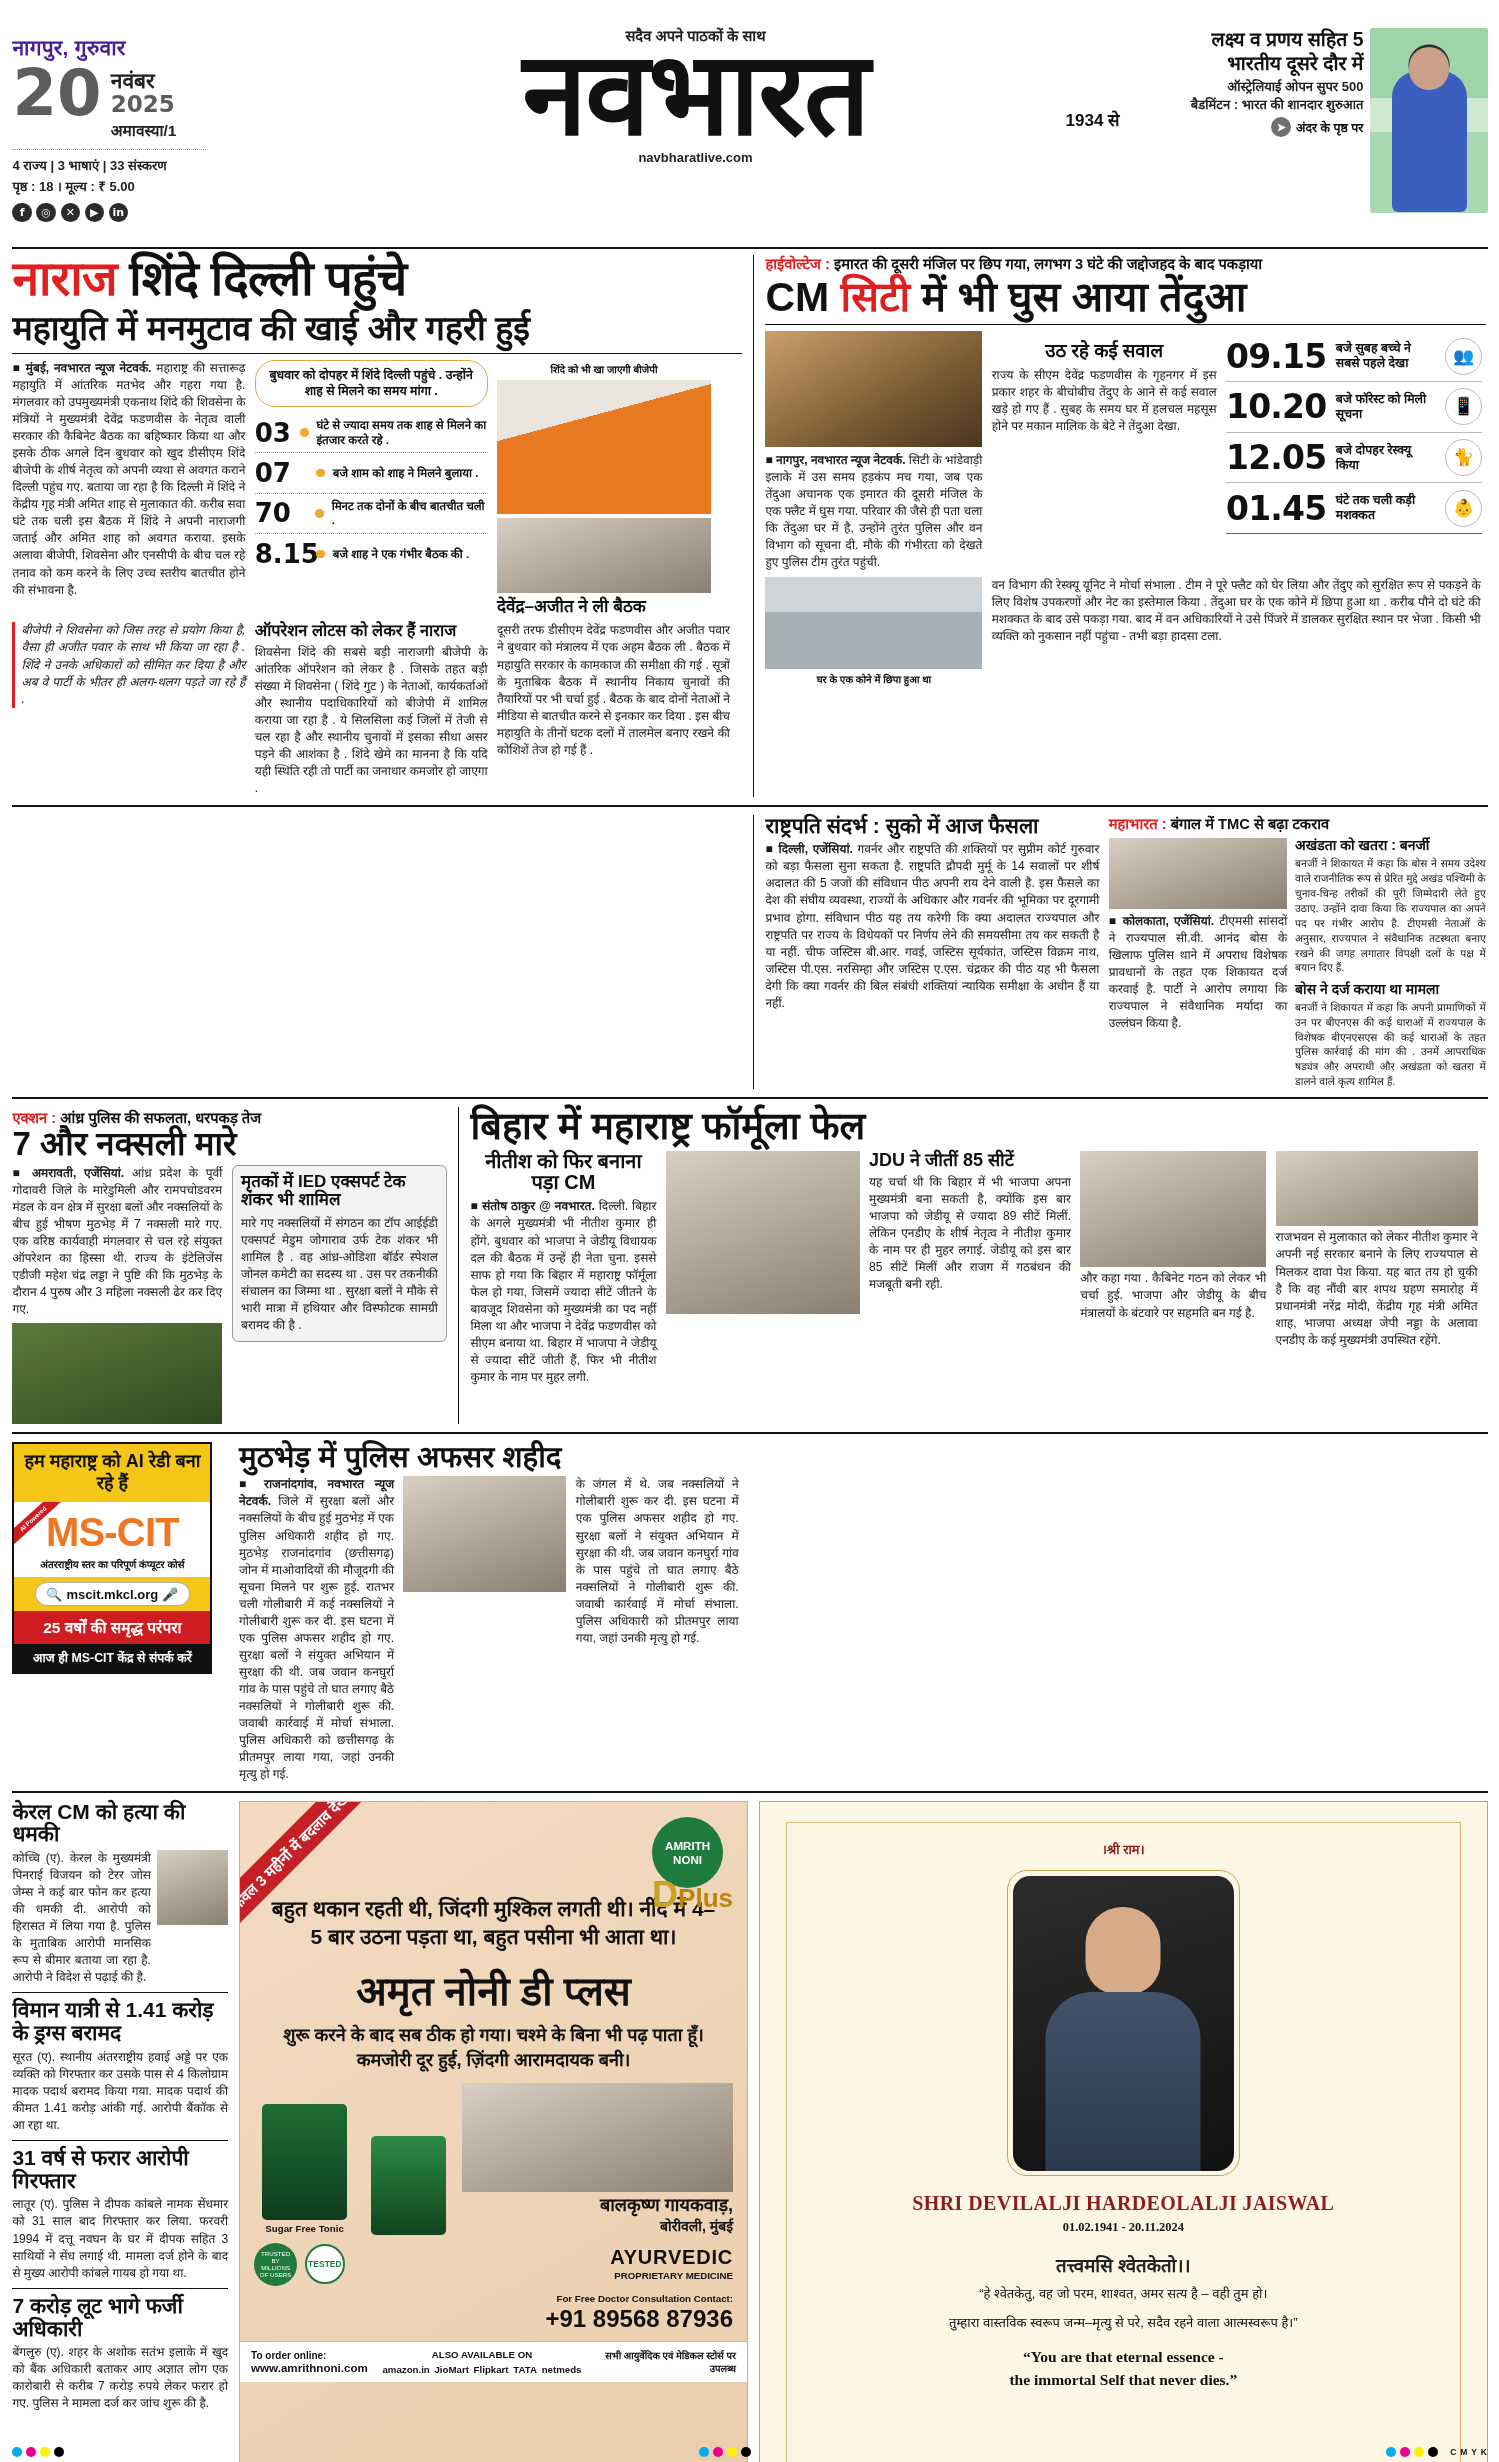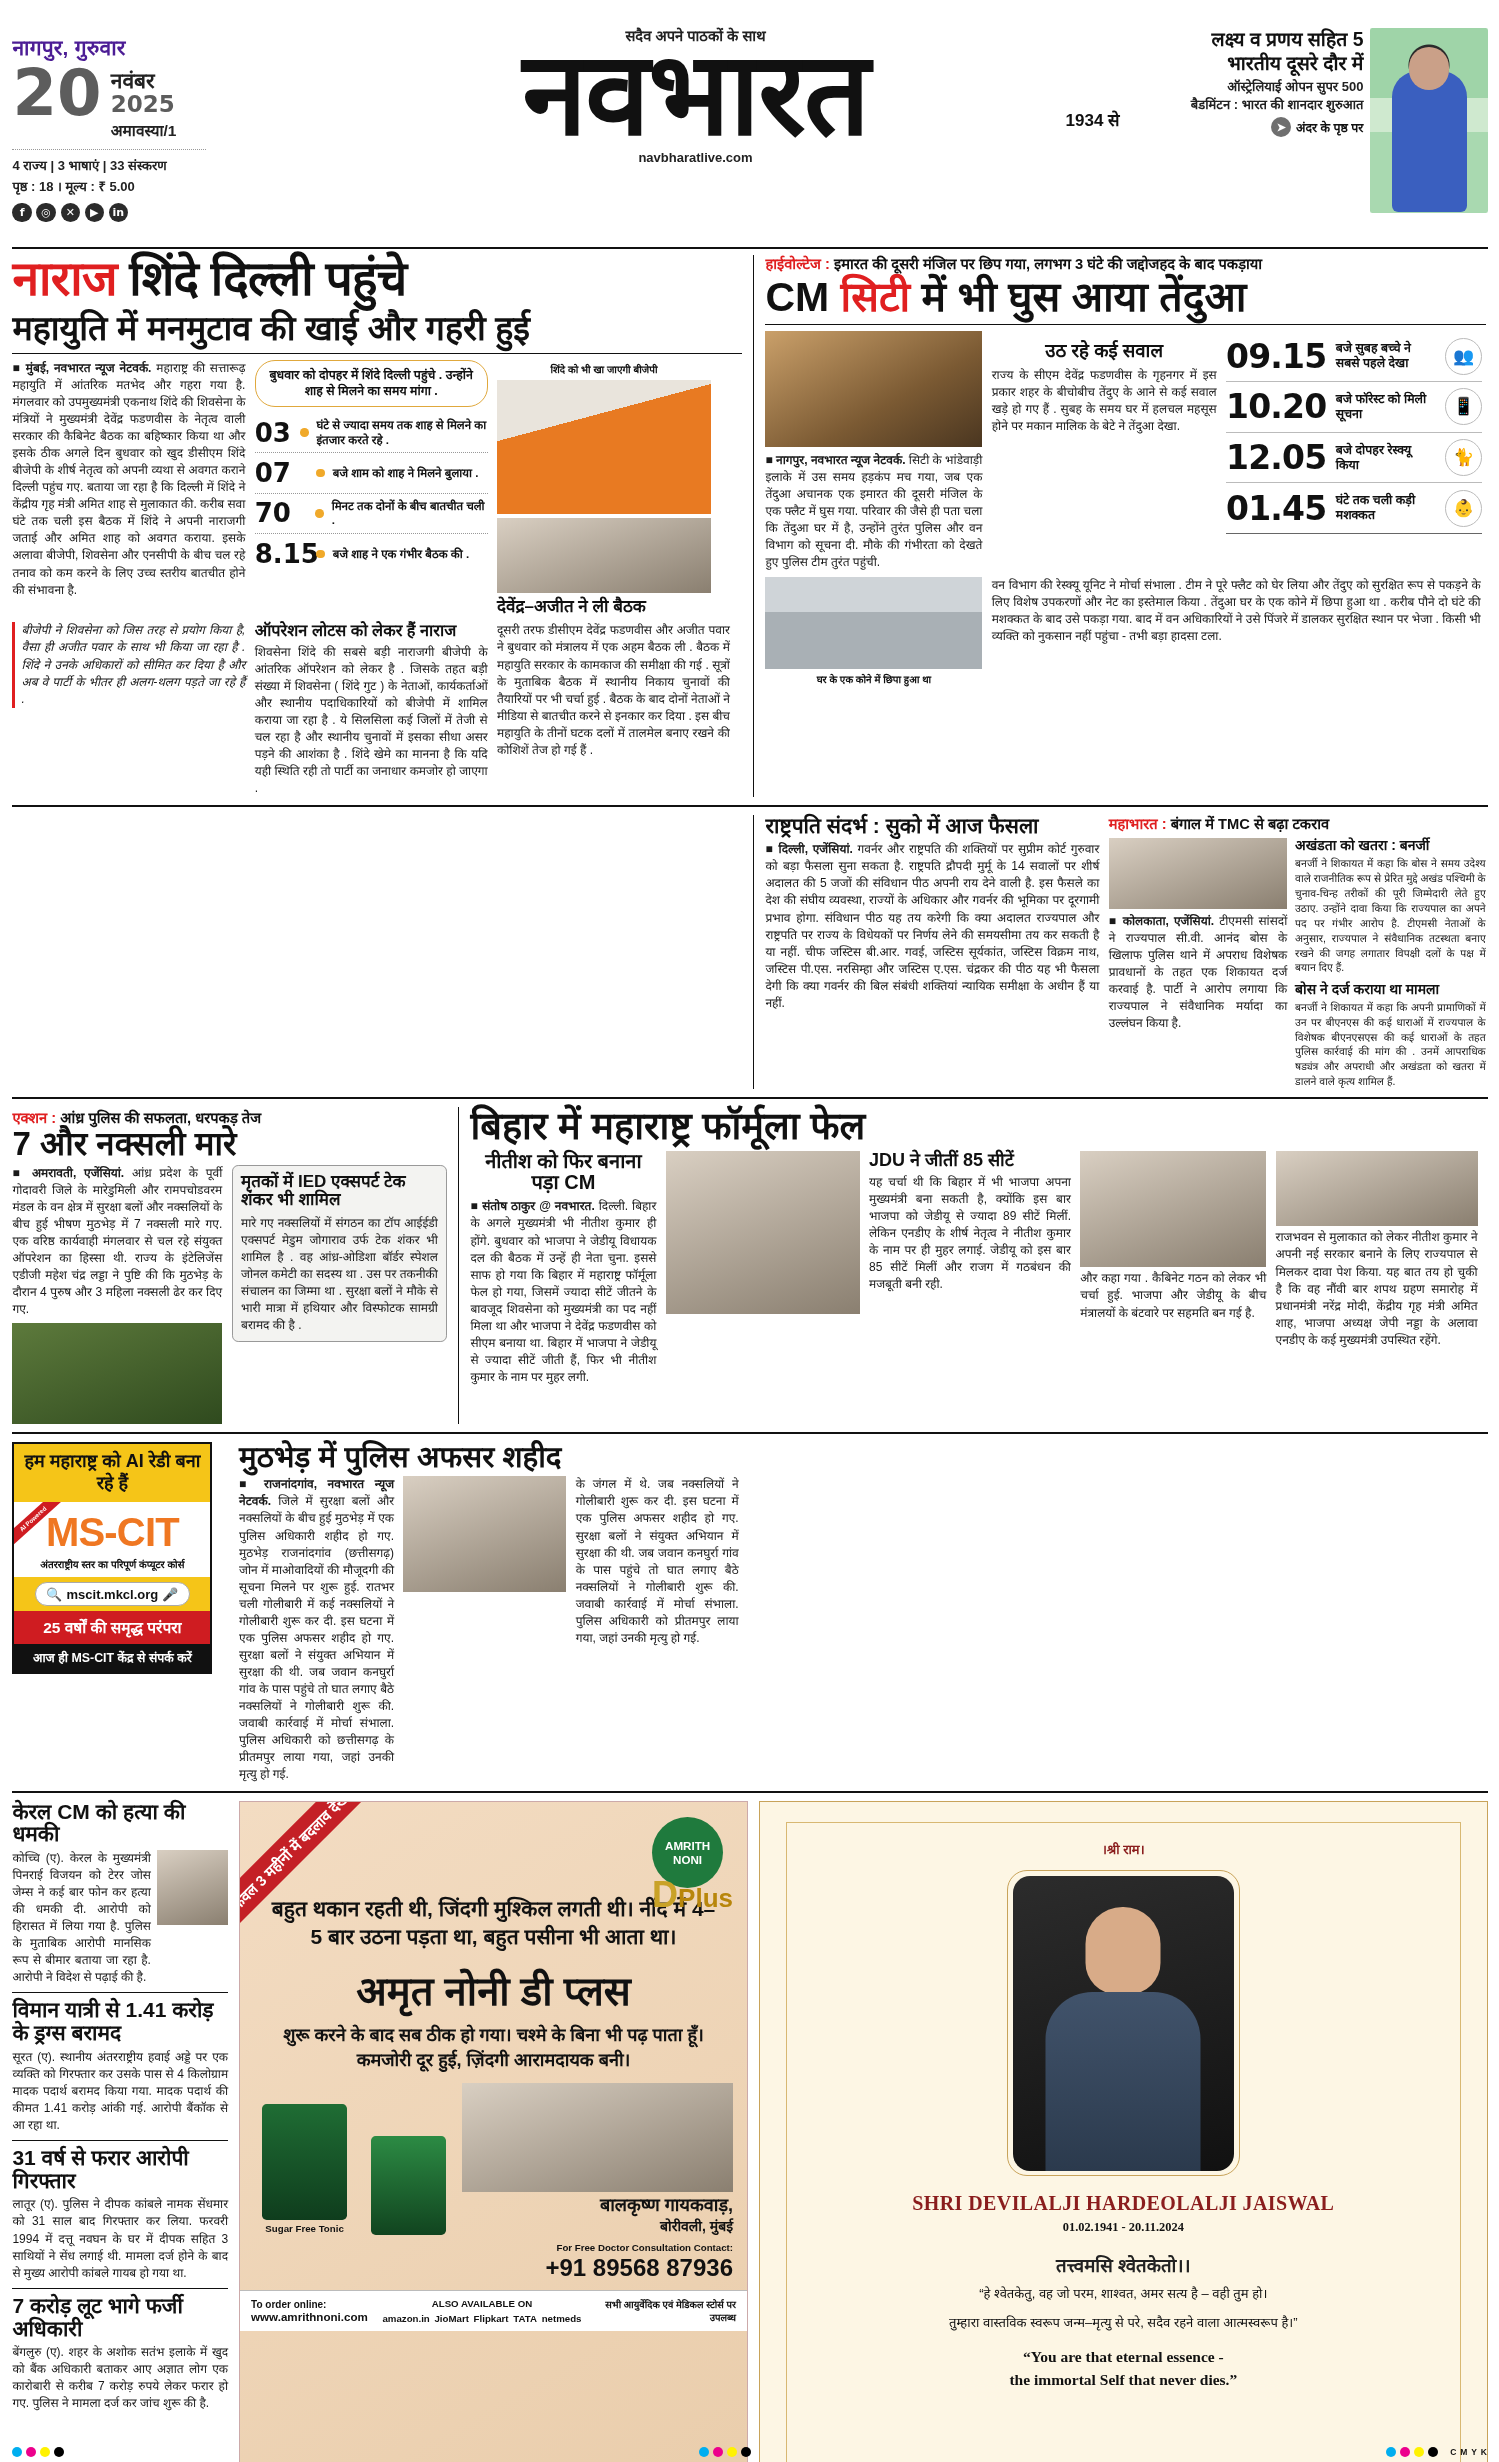--- a/index.html
+++ b/index.html
@@ -509,20 +509,30 @@
         <div style="flex:none; width:85px; text-align:center;">
           <div style="width:75px; height:99px; margin:0 auto; background:linear-gradient(#2c8b44,#11441f); border-radius:4.7px;"></div>
         </div>
         <div style="flex:1;">
           <div class="ph portrait" style="height:109px;"></div>
           <div class="person">बालकृष्ण गायकवाड़,</div>
           <div class="person" style="font-size:14px;">बोरीवली, मुंबई</div>
         </div>
       </div>
 
+      <div style="display:flex; gap:7.8px; padding:7.8px 14px 0; align-items:center;">
+        <div style="width:43px; height:43px; border-radius:50%; background:#1f7a3d; color:#fff; font-size:6.2px;
+                    display:flex; align-items:center; justify-content:center; text-align:center; padding:3.9px;">TRUSTED BY MILLIONS OF USERS</div>
+        <div style="width:40px; height:40px; border-radius:50%; background:#fff; border:2.3px solid #1f7a3d; color:#1f7a3d;
+                    font-size:8.5px; font-weight:800; display:flex; align-items:center; justify-content:center;">TESTED</div>
+        <div style="flex:1; text-align:right;">
+          <div class="ayur">AYURVEDIC</div>
+          <div class="tiny" style="font-weight:700;">PROPRIETARY MEDICINE</div>
+        </div>
+      </div>
 
       <div style="text-align:right; padding:6.2px 14px 0;">
         <div class="tiny" style="font-weight:700;">For Free Doctor Consultation Contact:</div>
         <div class="phone">+91 89568 87936</div>
       </div>
 
       <div class="footbar" style="margin-top:7.8px; display:flex; justify-content:space-between; align-items:center;">
         <div>
           <div>To order online:</div>
           <div style="font-size:11.6px; font-weight:900;">www.amrithnoni.com</div>

